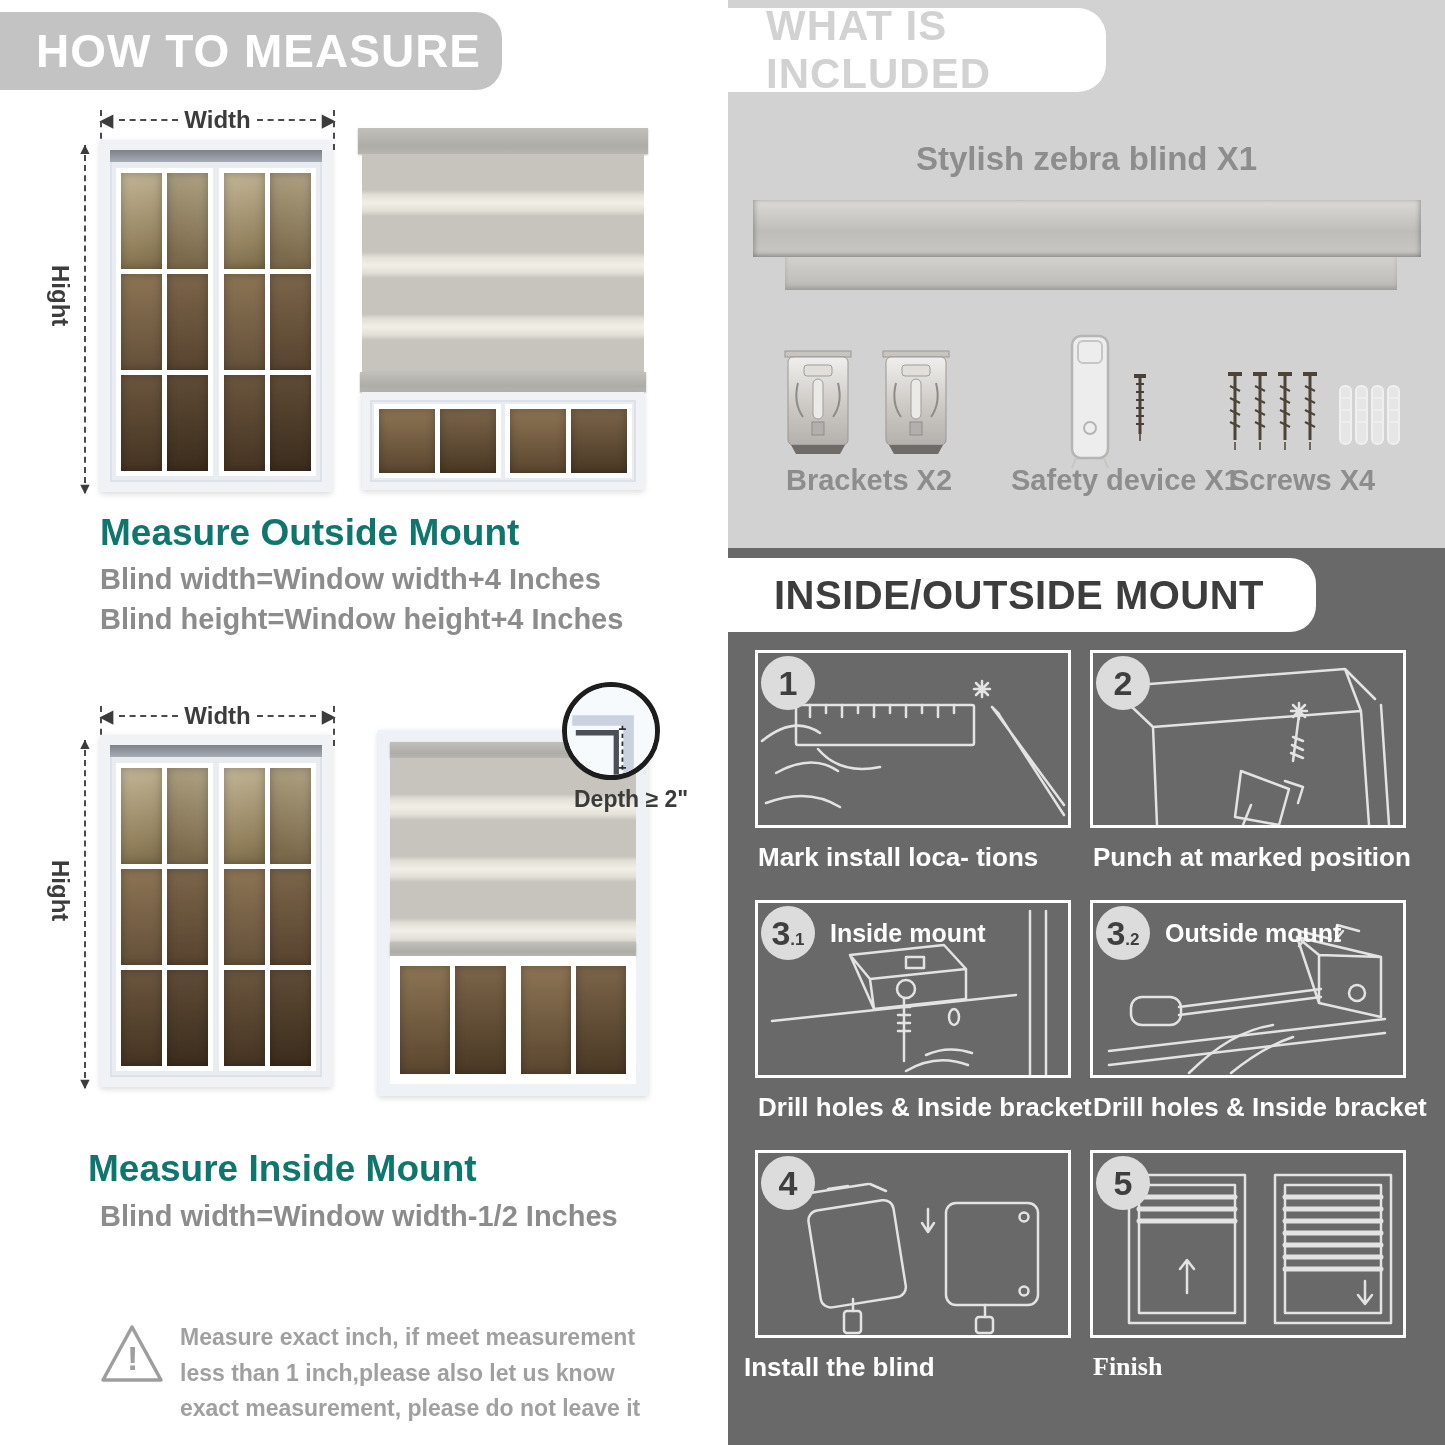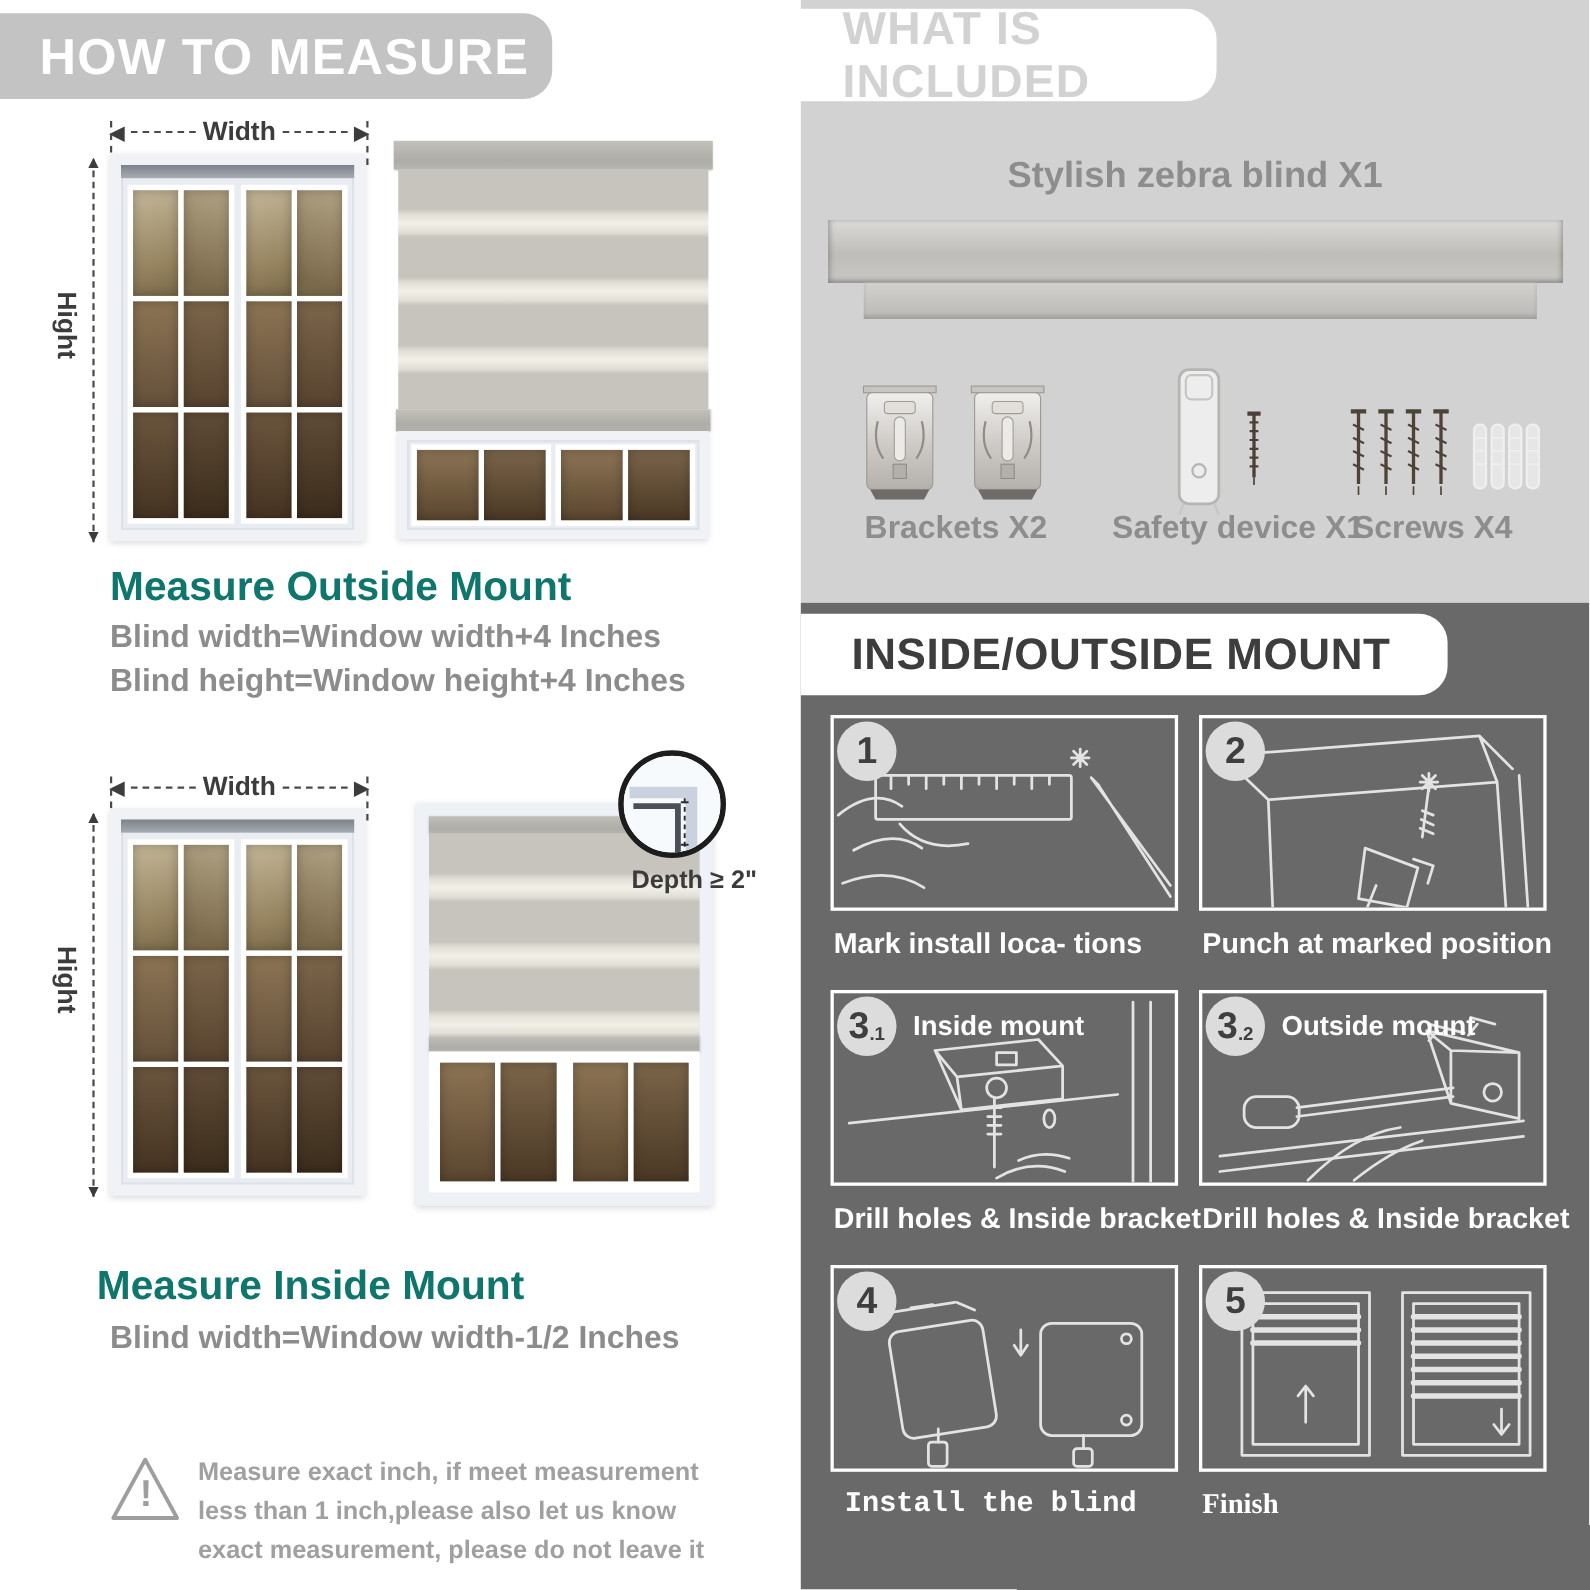--- a/index.html
+++ b/index.html
@@ -400,21 +400,21 @@
           <rect x="218" y="164" width="17" height="16" rx="3"></rect>
           <path d="M227 152 v12"></path>
           <path d="M170 56 v20 M164 70 l6 9 6 -9"></path>
         </g>
       </svg>
       <div class="badge">
         <span>4</span>
           <span class="sub"></span>
       </div>
     </div>
-    <div class="abs cap" style="left:40px;top:804px;font-family:Liberation Mono, monospace;">Install the blind</div>
+    <div class="abs cap" style="left:16px;top:804px;">Install the blind</div>
 
     <div class="abs panel" style="left:362px;top:602px;height:188px;">
       <svg viewBox="0 0 310 182" class="lineart">
         <g class="lineart">
           <rect x="36" y="22" width="116" height="148"></rect>
           <rect x="46" y="32" width="96" height="128"></rect>
           <path d="M46 44h96 M46 56h96 M46 68h96" stroke-width="5"></path>
           <path d="M94 140V108 M87 116l7-9 7 9"></path>
           <rect x="182" y="22" width="116" height="148"></rect>
           <rect x="192" y="32" width="96" height="128"></rect>

